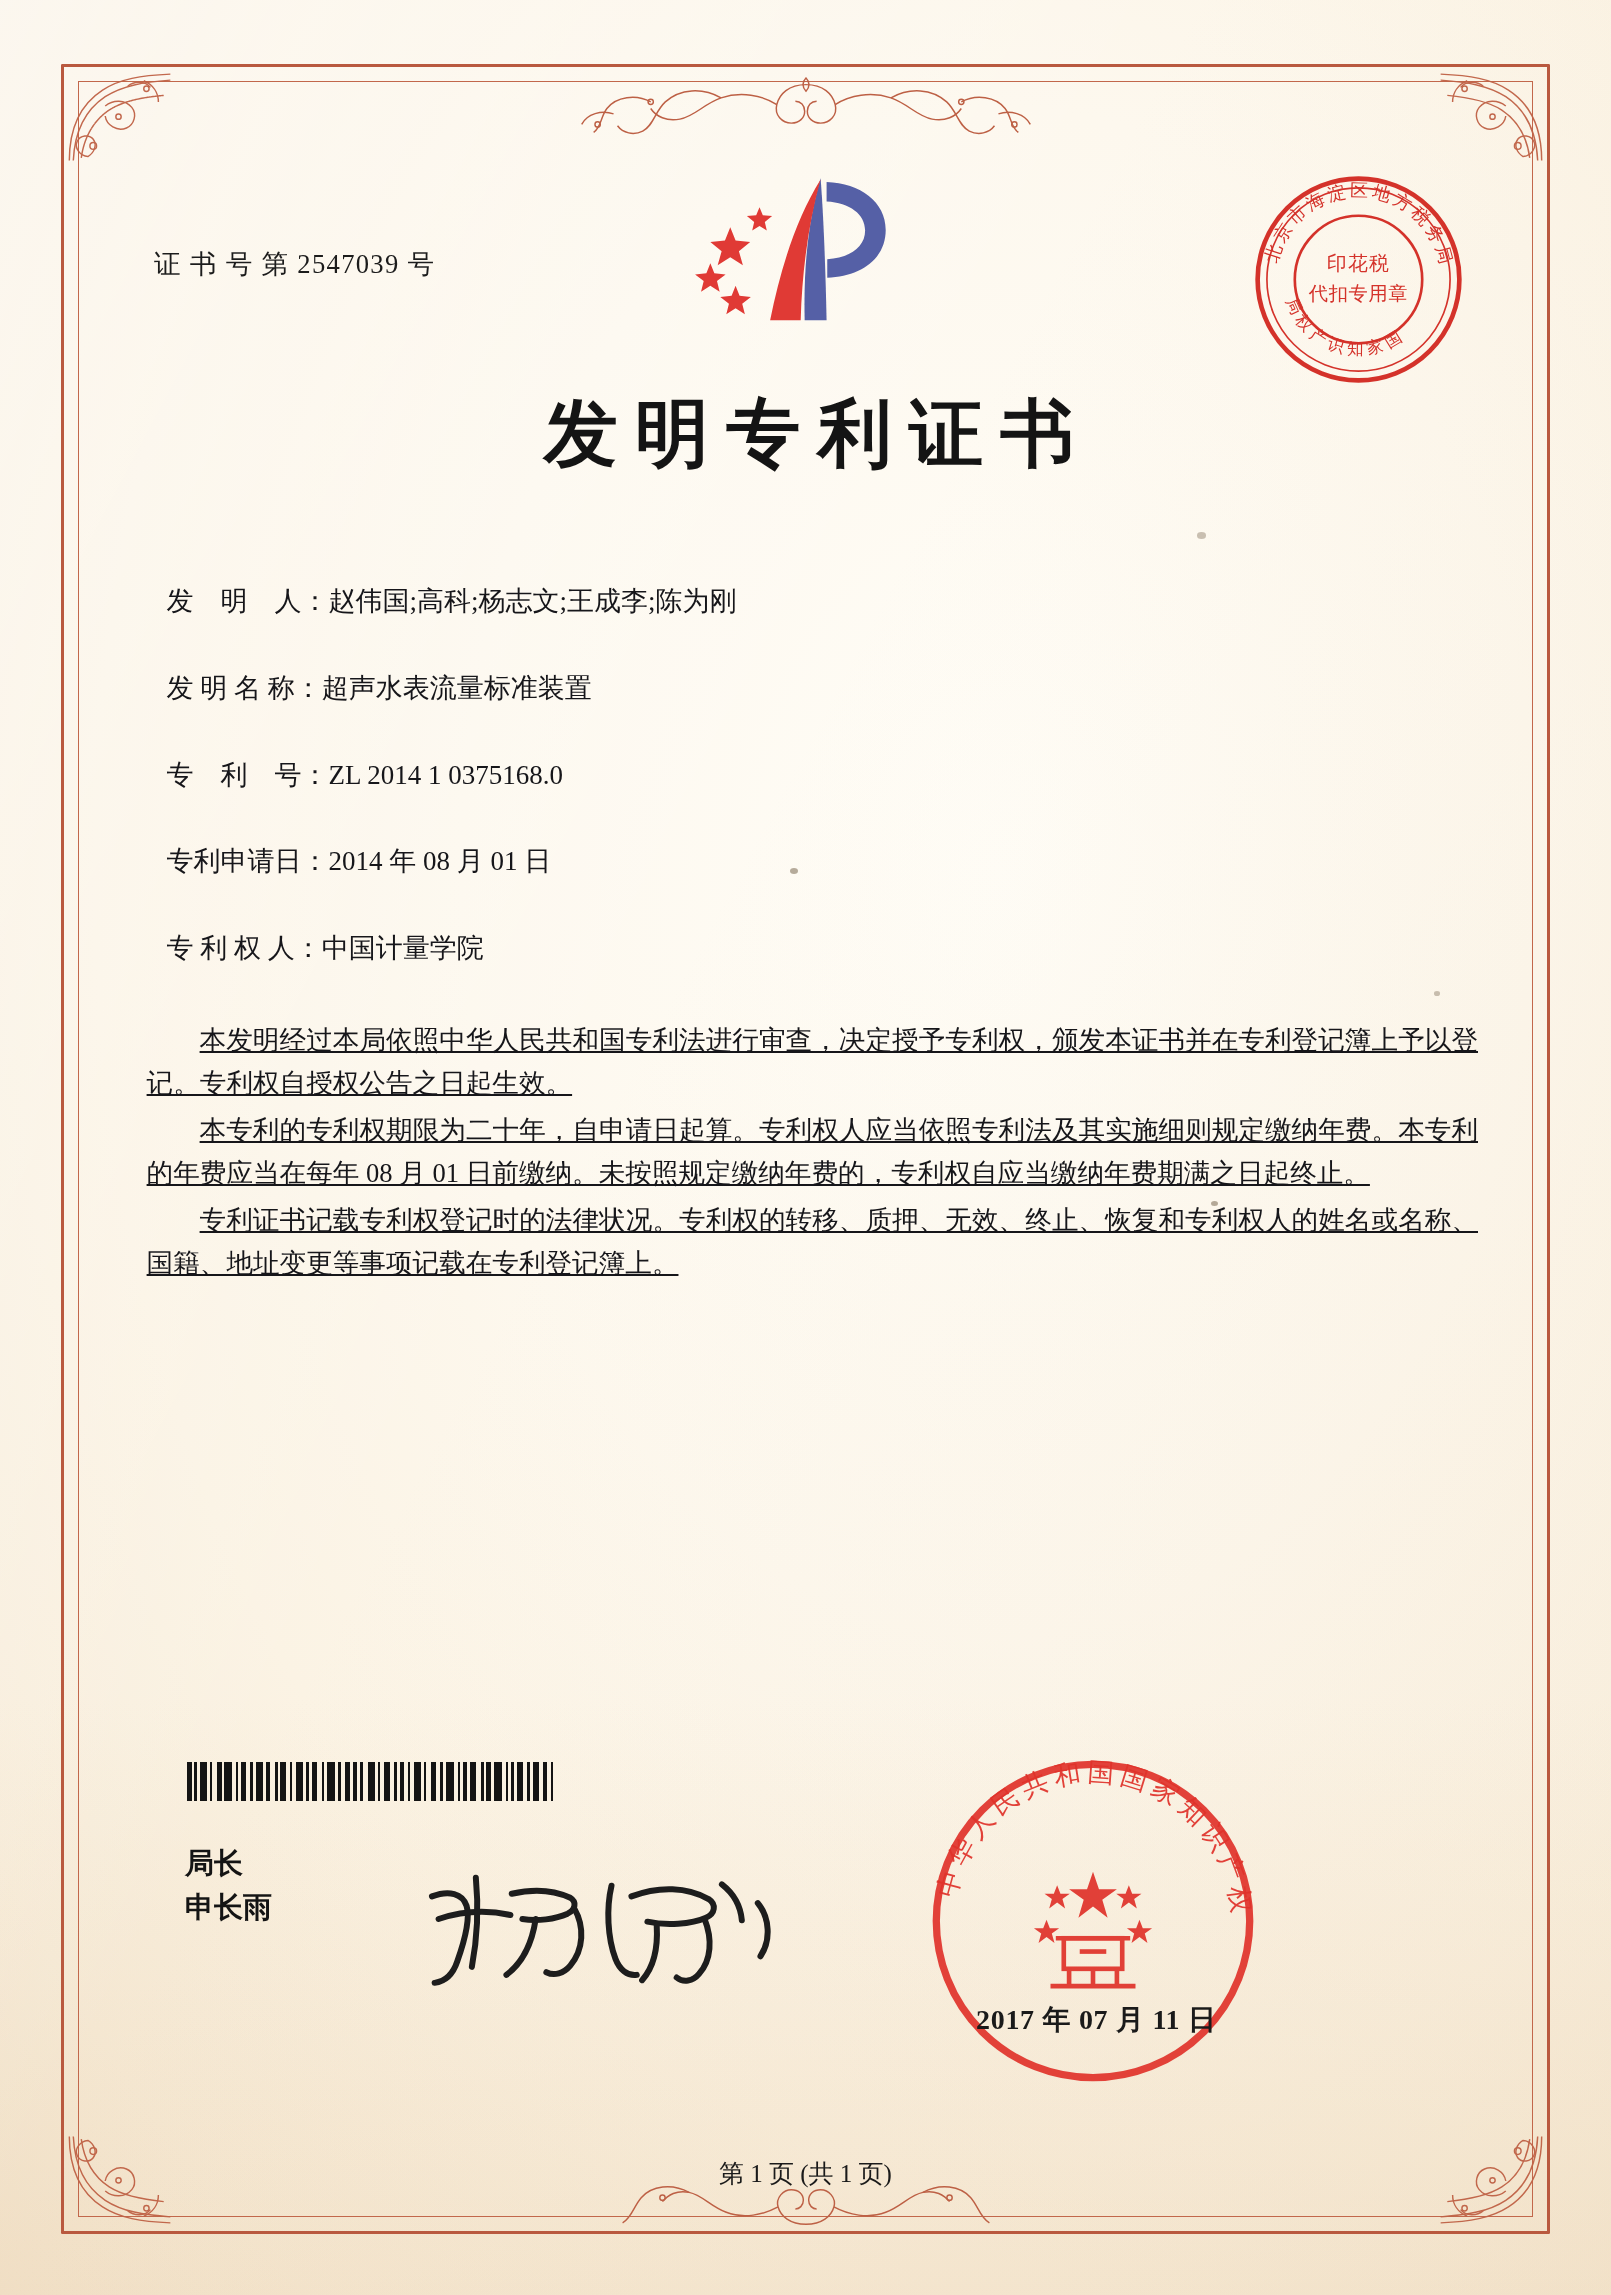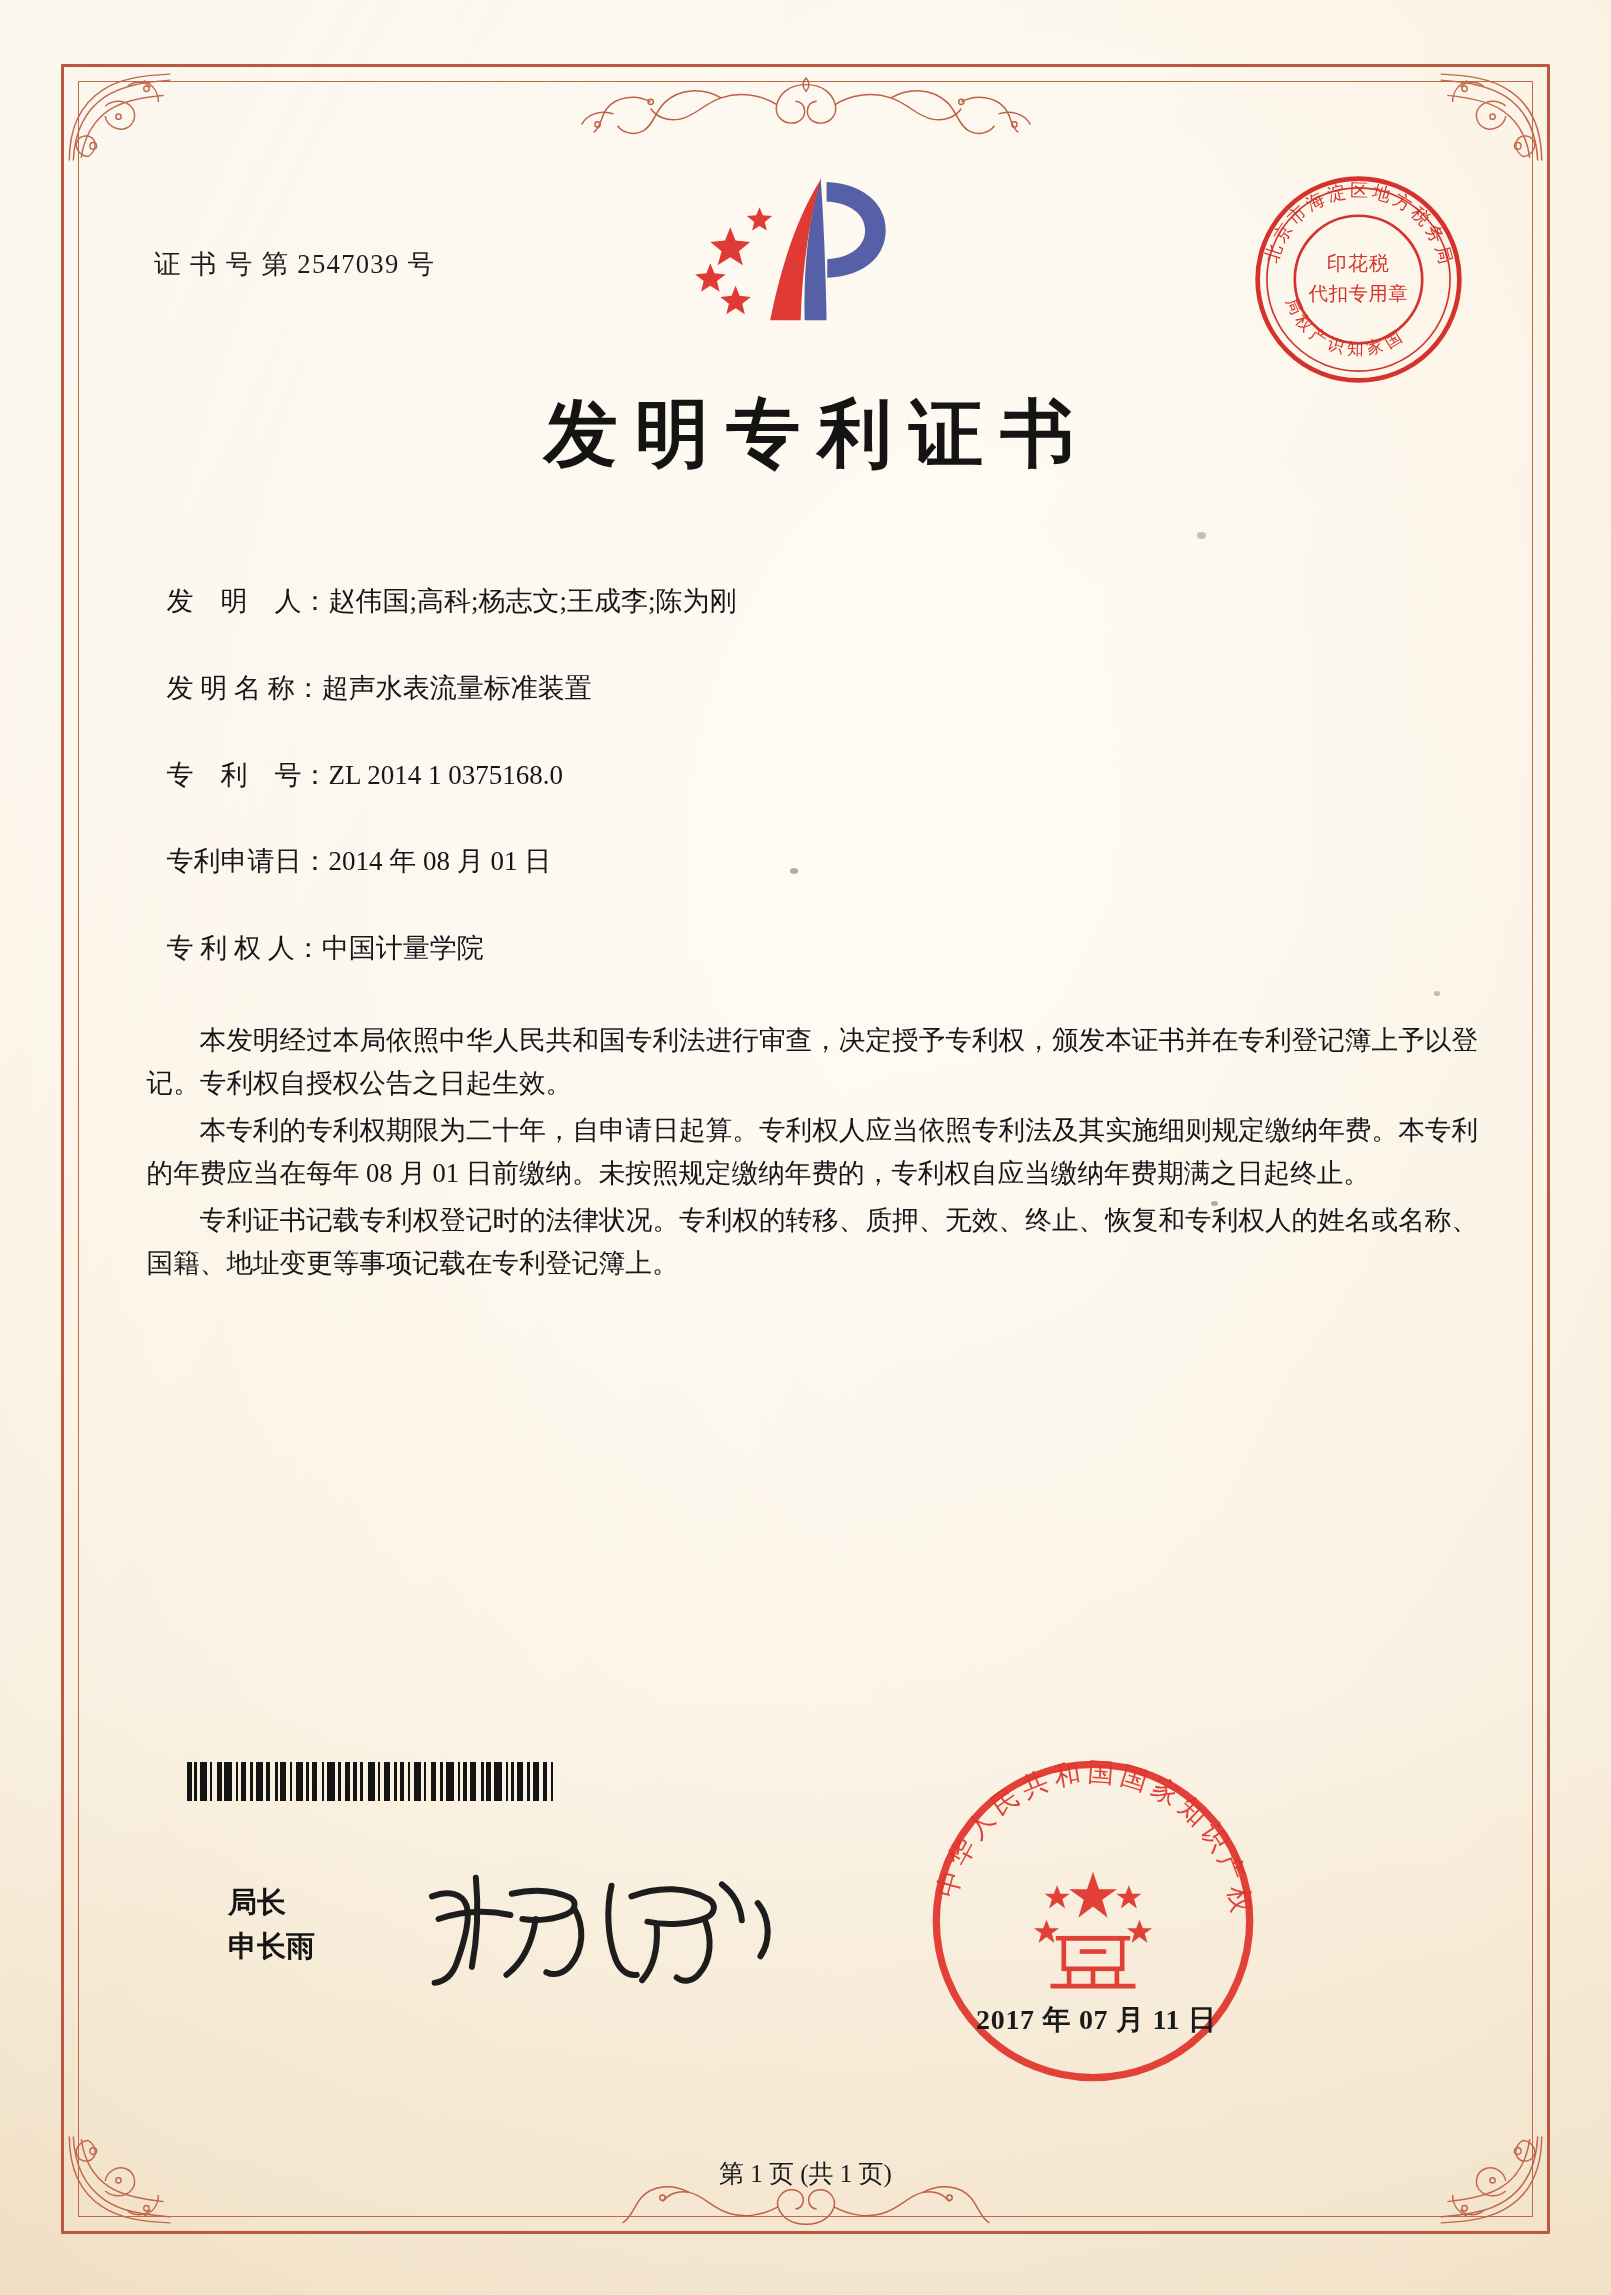--- a/index.html
+++ b/index.html
@@ -137,21 +137,21 @@
   .sp-mid  { letter-spacing: 7.3px; }
 
   .paras {
     margin-top: 20px;
     margin-left: 6.6px;
     font-size: 26.6px;
     line-height: 1.62;
     color: #16161a;
     text-align: justify;
   }
-  .para { text-indent: 53px; margin-bottom: 4px; }
+  .para { text-indent: 53px; margin-bottom: 4px; text-decoration: underline; }
 
   
   .barcode {
     position: absolute;
     left: 187px;
     top: 1762px;
     width: 419px;
     height: 39px;
     display: flex;
     align-items: stretch;
@@ -160,26 +160,25 @@
   .barcode i {
     display: block;
     background: #141414;
     height: 100%;
   }
 
   
   .sign-block {
     position: absolute;
     left: 185px;
-    top: 1881px;
+    top: 1842px;
     font-size: 29px;
     line-height: 1.5;
     color: #141414;
     font-weight: 600;
-    margin-left: 43px;
   }
   .signature {
     position: absolute;
     left: 412px;
     top: 1855px;
     width: 399px;
     height: 140px;
     color: #1d1d1d;
   }
   .signature svg { width: 100%; height: 100%; display: block; }

